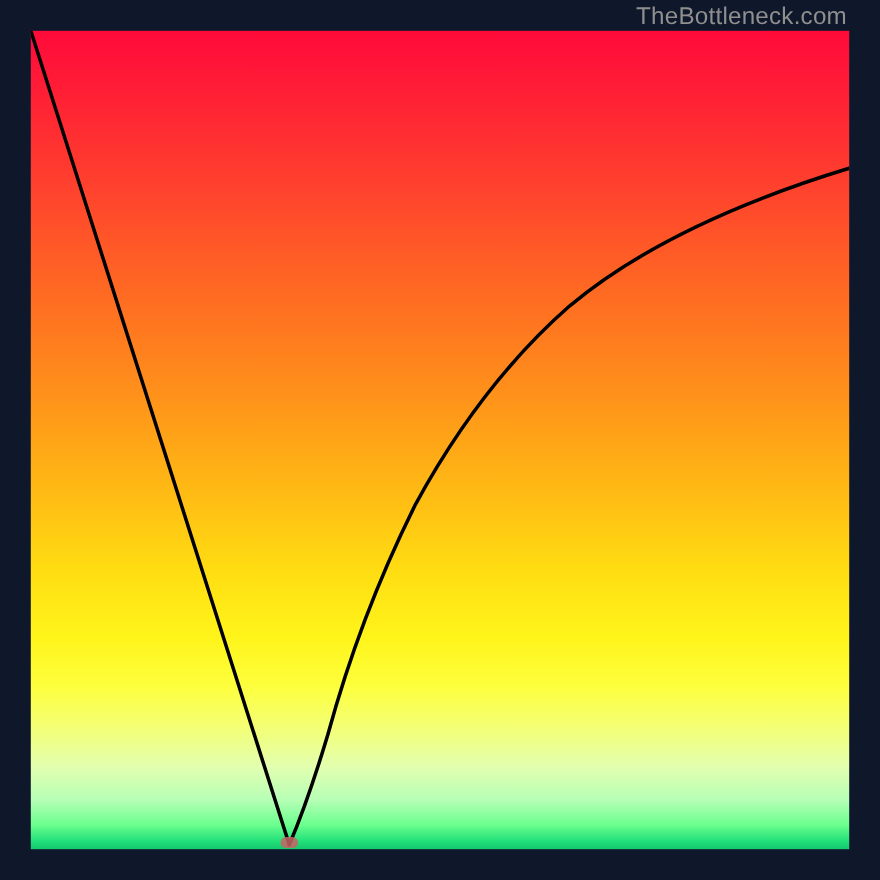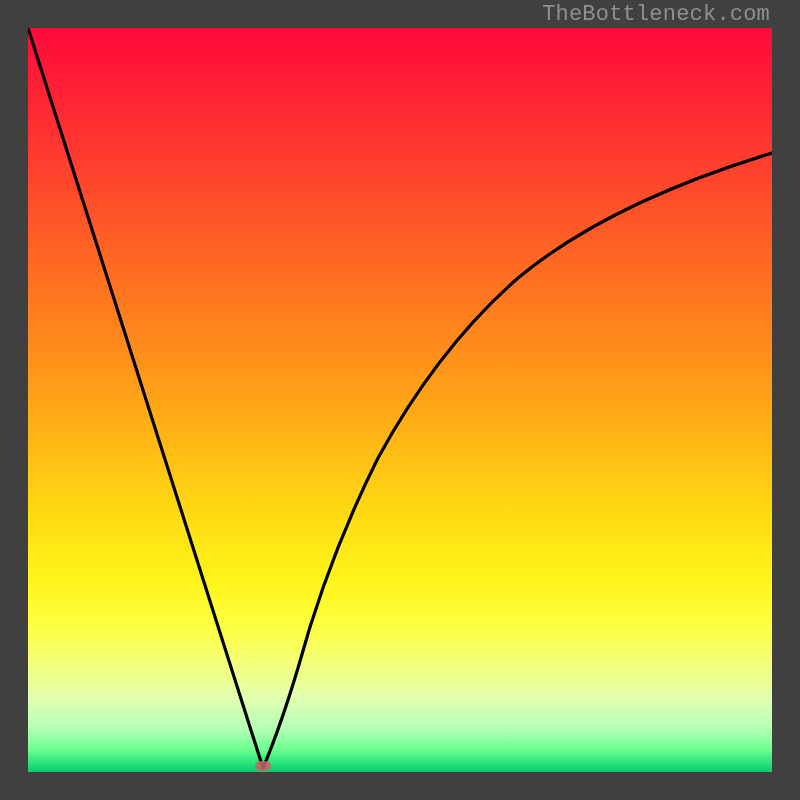--- a/index.html
+++ b/index.html
@@ -10,22 +10,21 @@
     overflow: hidden;
     background: #000;
     font-family: Arial, Helvetica, sans-serif;
   }
   .frame {
     position: absolute;
     top: 0;
     left: 0;
     width: 800px;
     height: 800px;
-    background: #404040;
-    font-family: Liberation Mono, monospace;
+    background: #0f172a;
   }
   .plot-area {
     position: absolute;
     top: 28px;
     left: 28px;
     width: 744px;
     height: 744px;
     
     background: linear-gradient(to bottom,
       #ff0a3a 0%,

